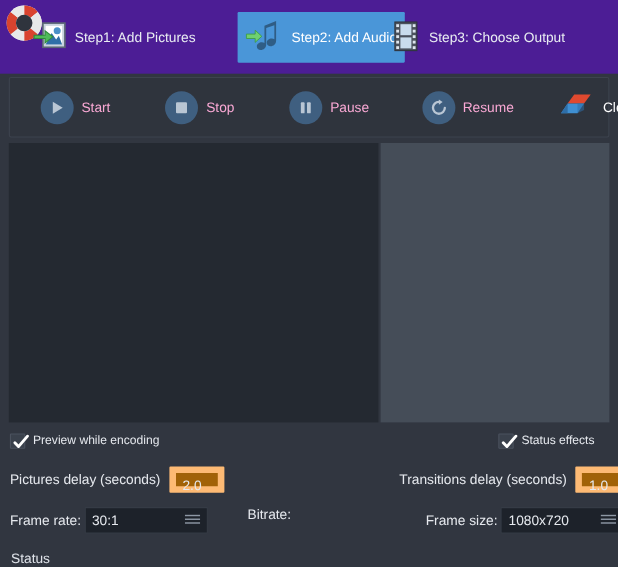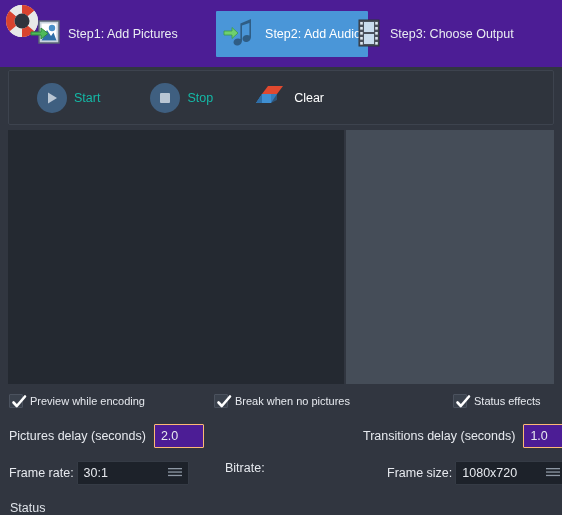--- a/index.html
+++ b/index.html
@@ -68,21 +68,21 @@
     gap: 7px;
     height: 44px;
     padding: 0 6px;
     cursor: default;
   }
   .tool-btn .tlabel {
     font-size: 12.5px;
     color: #ffffff;
     white-space: nowrap;
   }
-  .tool-btn.disabled .tlabel { color: #14b8a6; }
+  .tool-btn.disabled .tlabel { color: #f9a8d4; }
   .circ {
     width: 30px; height: 30px;
     border-radius: 50%;
     background: #3f5f80;
     display: flex; align-items: center; justify-content: center;
     flex: 0 0 auto;
   }
   .glyph { display:block; }
 
   #btn-start  { margin-left: 22px; }
@@ -138,22 +138,22 @@
   }
   .field-group {
     position: absolute;
     top: 0;
     display: flex;
     align-items: center;
     gap: 8px;
   }
   .field-label { font-size: 12.5px; color: #e6e9ee; white-space: nowrap; }
   .txtbox {
-    background: #4c1d95;
-    border: 1px solid #fdba74;
+    background: #a16207;
+    border: 6px solid #fdba74;
     height: 24px;
     line-height: 22px;
     padding: 0 6px;
     font-size: 12.5px;
     color: #e6e9ee;
     border-radius: 1px;
   }
   #grp-pictures-delay { left: 9px; }
   #grp-pictures-delay .txtbox { width: 50px; }
   #grp-transitions-delay { left: 363px; }
@@ -283,21 +283,39 @@
 
   <div class="tool-btn disabled" id="btn-stop">
     <span class="circ">
       <svg class="glyph" width="14" height="14" viewBox="0 0 14 14">
           <rect x="2" y="2" width="10" height="10" rx="1" fill="#b9c6d4"></rect>
         </svg>
     </span>
     <span class="tlabel">Stop</span>
   </div>
 
-
+  <div class="tool-btn disabled" id="btn-pause">
+    <span class="circ">
+      <svg class="glyph" width="14" height="14" viewBox="0 0 14 14">
+        <rect x="2.5" y="2" width="3.4" height="10" rx="0.8" fill="#b9c6d4"></rect>
+        <rect x="8.1" y="2" width="3.4" height="10" rx="0.8" fill="#b9c6d4"></rect>
+      </svg>
+    </span>
+    <span class="tlabel">Pause</span>
+  </div>
+
+  <div class="tool-btn disabled" id="btn-resume">
+    <span class="circ">
+      <svg class="glyph" width="16" height="16" viewBox="0 0 16 16">
+        <path d="M8 2.6 A5.4 5.4 0 1 0 13.4 8" stroke="#b9c6d4" stroke-width="2.1" fill="none" stroke-linecap="round"></path>
+        <path d="M8 0.4 L8 5.2 L11.4 2.8 Z" fill="#b9c6d4"></path>
+      </svg>
+    </span>
+    <span class="tlabel">Resume</span>
+  </div>
 
   <div class="tool-btn" id="btn-clear">
     <span class="icon">
       <svg width="32" height="26" viewBox="0 0 32 26">
         <path d="M13 3 L28 3 L22 11 L7 11 Z" fill="#e0492f"></path>
         <path d="M7 11 L22 11 L16 20 L1 20 Z" fill="#3f8fd2"></path>
         <path d="M7 11 L7 20 L1 20 Z" fill="#2e6ea8"></path>
         <path d="M22 11 L22 17 L16 20 L16 11 Z" fill="#2e6ea8" opacity="0.55"></path>
       </svg>
     </span>
@@ -315,28 +333,20 @@
 
   <div class="checkbox-item" id="chk-preview">
     <span class="cbox">
       <svg width="18" height="18" viewBox="0 0 18 18">
           <path d="M3.5 9.5 L6.8 13 L15 3.5" stroke="#ffffff" stroke-width="2.6" fill="none" stroke-linecap="round" stroke-linejoin="round"></path>
         </svg>
     </span>
     <span class="cb-label">Preview while encoding</span>
   </div>
 
-  <div class="checkbox-item" id="chk-break">
-    <span class="cbox">
-      <svg width="18" height="18" viewBox="0 0 18 18">
-          <path d="M3.5 9.5 L6.8 13 L15 3.5" stroke="#ffffff" stroke-width="2.6" fill="none" stroke-linecap="round" stroke-linejoin="round"></path>
-        </svg>
-    </span>
-    <span class="cb-label">Break when no pictures</span>
-  </div>
 
   <div class="checkbox-item" id="chk-random">
     <span class="cbox">
       <svg width="18" height="18" viewBox="0 0 18 18">
           <path d="M3.5 9.5 L6.8 13 L15 3.5" stroke="#ffffff" stroke-width="2.6" fill="none" stroke-linecap="round" stroke-linejoin="round"></path>
         </svg>
     </span>
     <span class="cb-label">Status effects</span>
   </div>
 

